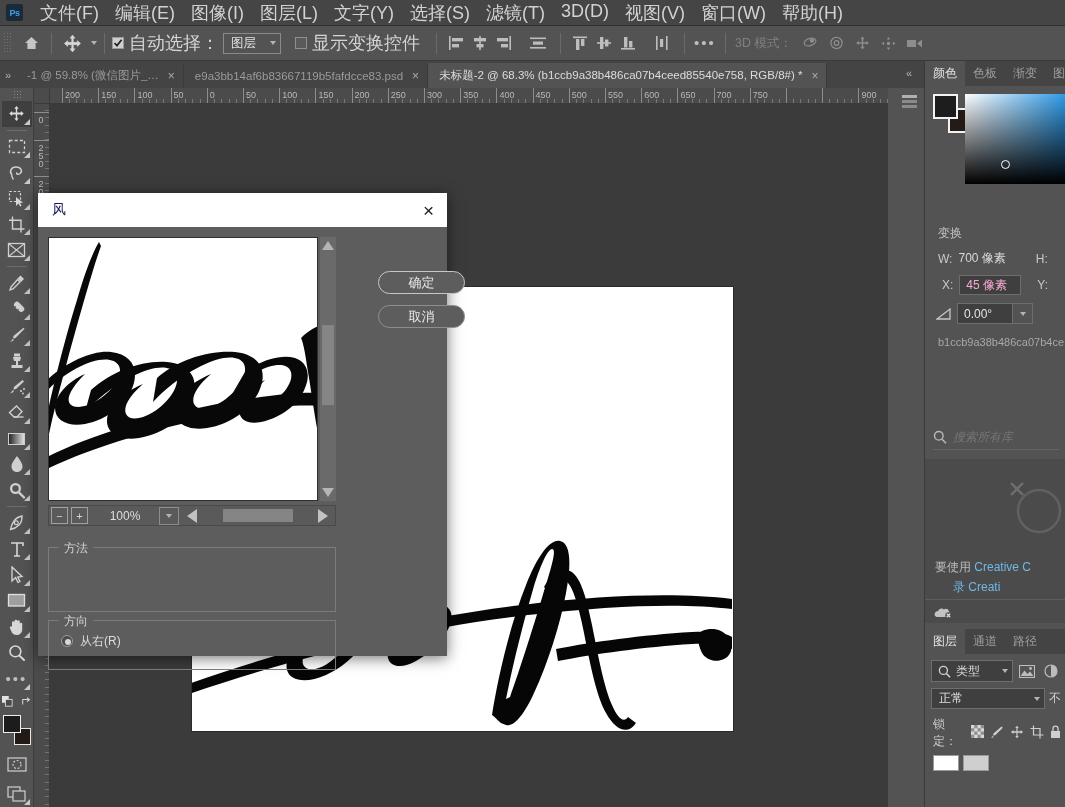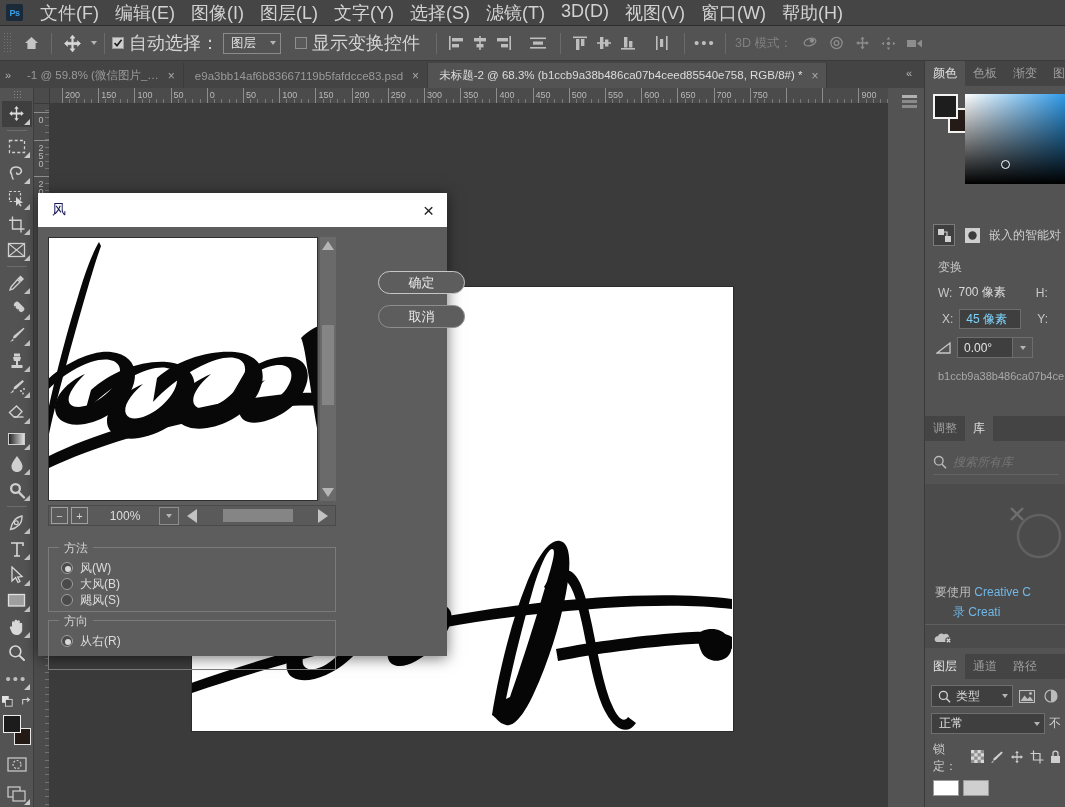--- a/index.html
+++ b/index.html
@@ -200,21 +200,21 @@
   .cp-marker {
     position: absolute; left: 36px; top: 66px; width: 9px; height: 9px;
     border: 1.5px solid #ffffff; border-radius: 50%;
   }
 
   .section-title { font-size: 12px; color: #c4c4c4; padding: 9px 0 6px 13px; }
   .prop-row { display: flex; align-items: center; padding: 2px 0 2px 13px; font-size: 12px; }
   .prop-key { color: #c8c8c8; margin-right: 6px; }
   .prop-val { color: #d8d8d8; }
   .prop-input {
-    background: #3f3f3f; border: 1px solid #6d6d6d; color: #7dd3fc;
+    background: #3f3f3f; border: 1px solid #6d6d6d; color: #f9a8d4;
     padding: 2px 6px; font-size: 12px; min-width: 62px; height: 20px;
     display: flex; align-items: center;
   }
   .prop-hash { font-size: 11px; color: #a8a8a8; padding: 10px 0 0 13px; white-space: nowrap; overflow: hidden; }
   .angle-row { display: flex; align-items: center; padding: 6px 0 2px 11px; }
   .angle-box {
     background: #3f3f3f; border: 1px solid #6d6d6d; height: 21px; width: 56px;
     display: flex; align-items: center; padding-left: 6px; color: #e4e4e4; font-size: 12px;
   }
   .angle-drop {
@@ -1002,36 +1002,20 @@
           <div class="cp-back"></div>
           <div class="cp-fore"></div>
         </div>
         <div class="cp-gradient">
           <div class="cp-marker"></div>
         </div>
       </div>
     </div>
 
     <div class="panel-body" style="height:200px;">
-      <div style="display:flex;align-items:center;gap:6px;padding:8px 0 4px 8px;">
-        <div style="width:22px;height:22px;background:#3f3f3f;border:1px solid #7a7a7a;display:flex;align-items:center;justify-content:center;">
-          <svg width="13" height="13" viewBox="0 0 13 13">
-              <rect x="0" y="0" width="6" height="6" fill="#cfcfcf"></rect>
-              <rect x="7" y="7" width="6" height="6" fill="#cfcfcf"></rect>
-              <path d="M6 3 H9 V7" stroke="#cfcfcf" stroke-width="1.2" fill="none"></path>
-            </svg>
-        </div>
-        <div style="width:22px;height:22px;display:flex;align-items:center;justify-content:center;">
-          <svg width="17" height="17" viewBox="0 0 17 17">
-              <rect x="1" y="1" width="15" height="15" fill="#cfcfcf"></rect>
-              <circle cx="8.5" cy="8.5" r="4.2" fill="#3c3c3c"></circle>
-            </svg>
-        </div>
-        <span style="font-size:12px;color:#cfcfcf;white-space:nowrap;">嵌入的智能对</span>
-      </div>
       <div class="section-title">变换</div>
       <div class="prop-row">
         <span class="prop-key">W:</span>
         <span class="prop-val">700 像素</span>
         <span class="prop-key" style="margin-left:30px;">H:</span>
       </div>
       <div class="prop-row" style="padding-top:6px;">
         <span class="prop-key" style="margin-left:4px;">X:</span>
         <span class="prop-input">45 像素</span>
         <span class="prop-key" style="margin-left:16px;">Y:</span>
@@ -1041,24 +1025,20 @@
             <path d="M1 13 L14 13 L14 3 Z" fill="none" stroke="#c8c8c8" stroke-width="1.3"></path>
           </svg>
         <span class="angle-box">0.00°</span>
         <span class="angle-drop">
             <span class="caret-sm" style="margin:0;"></span>
           </span>
       </div>
       <div class="prop-hash">b1ccb9a38b486ca07b4ce</div>
     </div>
 
-    <div class="panel-tabs" id="lib-tabs">
-        <div class="ptab">调整</div>
-        <div class="ptab active">库</div>
-      </div>
     <div class="panel-body" style="height:205px;">
       <div class="lib-search">
         <svg width="14" height="14" viewBox="0 0 14 14" style="flex:none;">
           <circle cx="5.8" cy="5.8" r="4.3" fill="none" stroke="#b9b9b9" stroke-width="1.4"></circle>
           <path d="M9 9.2 L13 13.2" stroke="#b9b9b9" stroke-width="1.6"></path>
         </svg>
         <input readonly="" placeholder="搜索所有库" style="">
       </div>
       <div class="lib-body">
         <div class="lib-cloud">
@@ -1223,34 +1203,20 @@
             <span class="pv-hthumb"></span>
           </span>
         <span class="pv-tri-r"></span>
       </div>
 
       <div class="dlg-btn ok">确定</div>
       <div class="dlg-btn cancel">取消</div>
 
       <div class="fieldset" style="left:10px;top:320px;width:288px;height:65px;">
         <span class="fs-legend">方法</span>
-        <div id="method-radios">
-            <div class="radio-row">
-              <span class="radio on"></span>
-              <span class="radio-label">风(W)</span>
-            </div>
-            <div class="radio-row">
-              <span class="radio"></span>
-              <span class="radio-label">大风(B)</span>
-            </div>
-            <div class="radio-row">
-              <span class="radio"></span>
-              <span class="radio-label">飓风(S)</span>
-            </div>
-          </div>
       </div>
 
       <div class="fieldset" style="left:10px;top:393px;width:288px;height:50px;">
         <span class="fs-legend">方向</span>
         <div id="direction-radios">
             <div class="radio-row">
               <span class="radio on"></span>
               <span class="radio-label">从右(R)</span>
             </div>
           </div>

